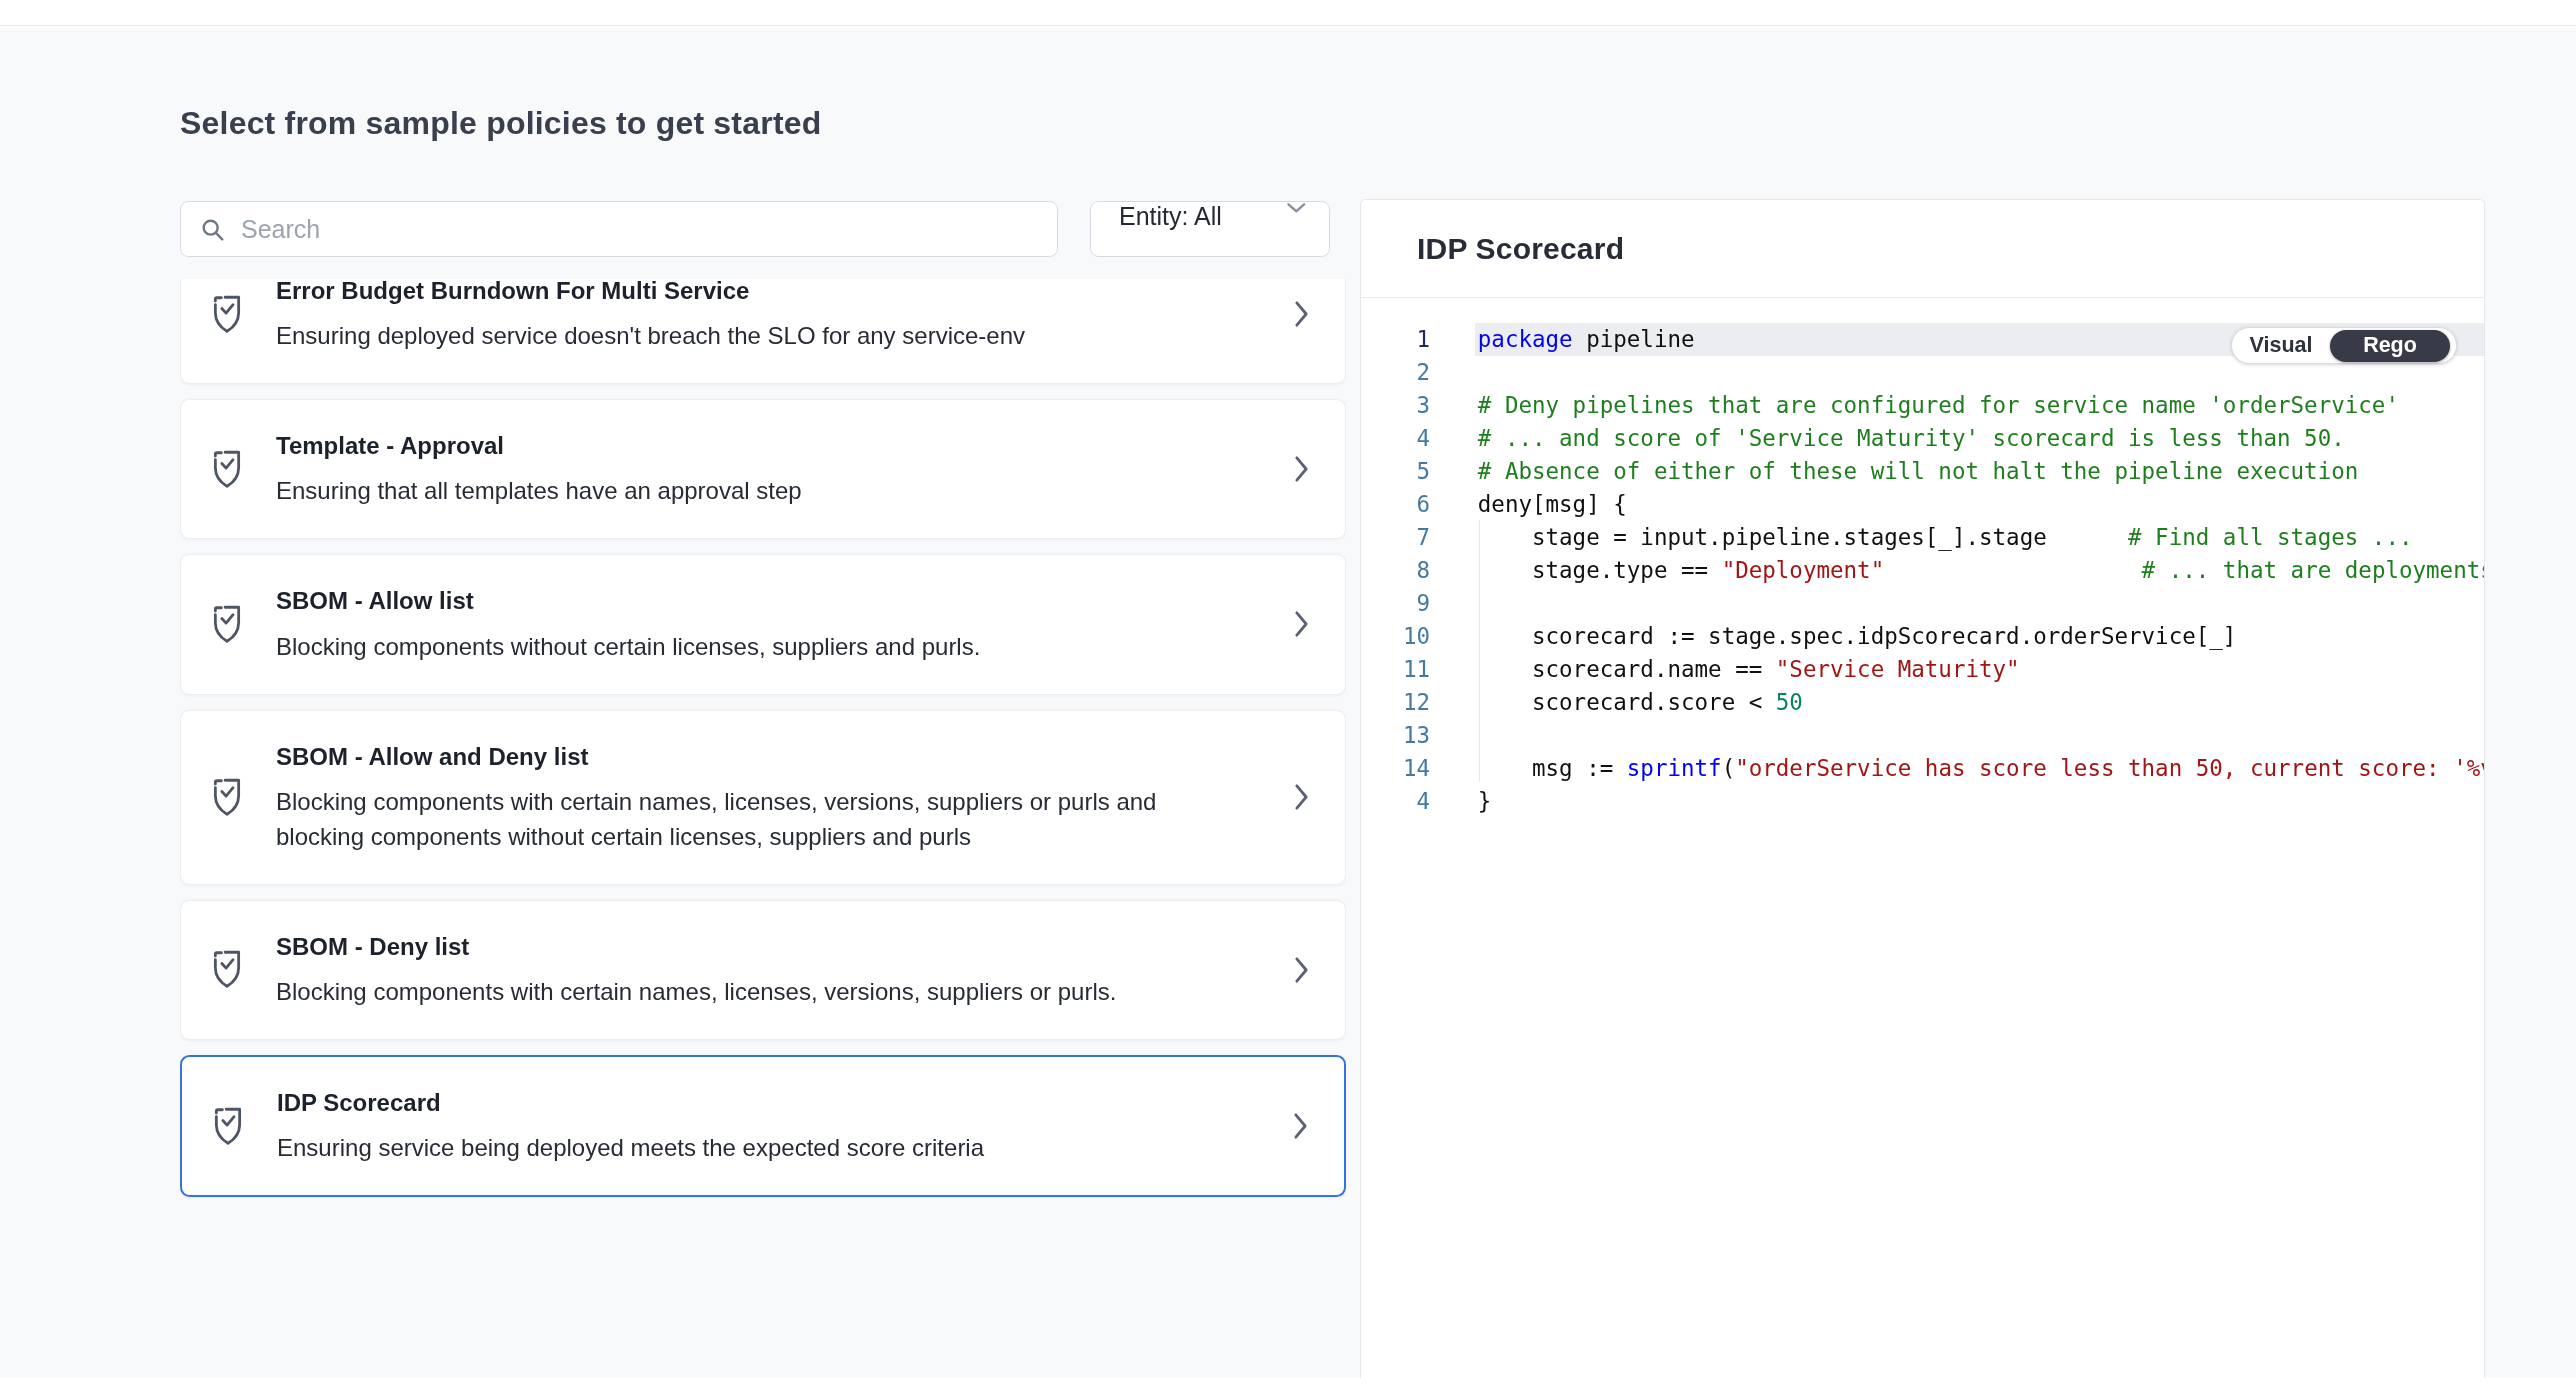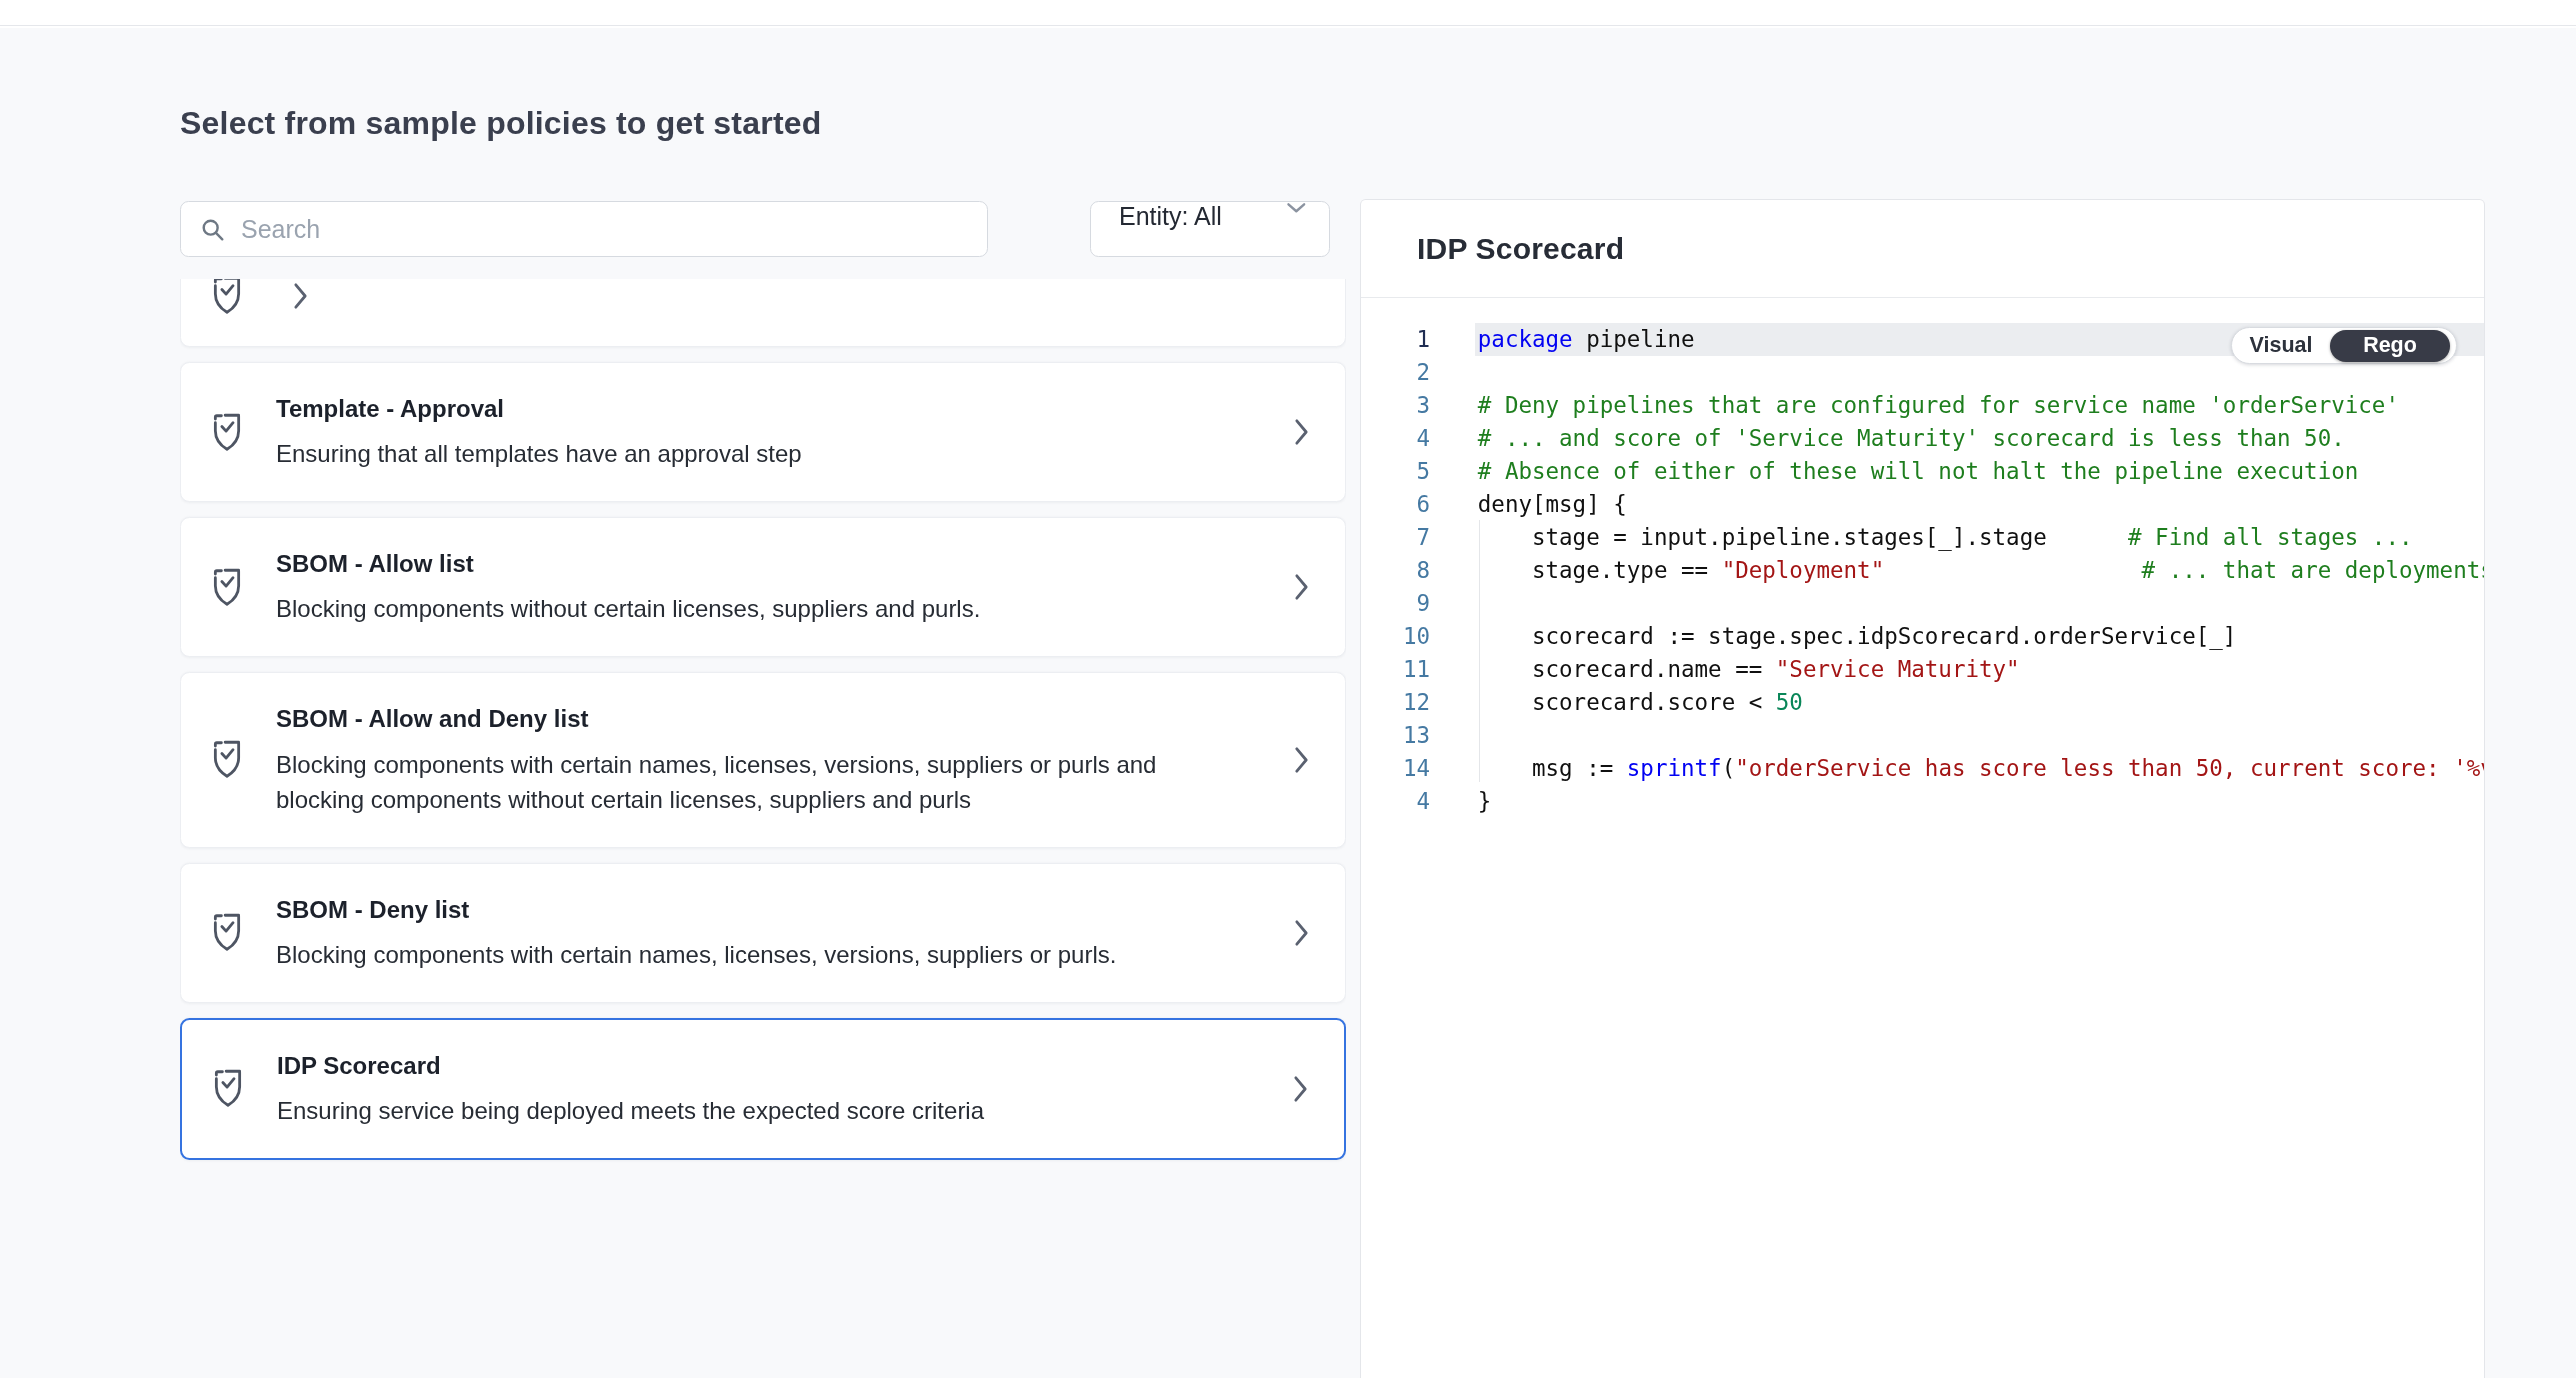--- a/index.html
+++ b/index.html
@@ -12,21 +12,21 @@
             background:#ffffff; border-bottom:1.9px solid #e5e7eb; }
 
   
   .canvas { position:absolute; top:28px; left:0; width:2576px; height:1351px; background:#f8f9fb; }
   .bottom-edge { position:absolute; left:0; bottom:0; width:2576px; height:6.6px; background:#ffffff; }
 
   .page-title { position:absolute; left:180px; top:82px; font-size:32px; line-height:43px;
                 font-weight:700; color:#3a3f4e; letter-spacing:0.2px;margin-top:20px; }
 
   
-  .search-box { position:absolute; left:180px; top:201px; width:808px; height:56px;
+  .search-box { position:absolute; left:180px; top:201px; width:878px; height:56px;
                 background:#ffffff; border:1.9px solid #d6dae0; border-radius:8.4px; }
   .search-box svg { position:absolute; left:19px; top:15px; }
   .search-box input { position:absolute; left:0; top:0; width:100%; height:100%;
                       border:none; outline:none; background:transparent;
                       padding-left:60px; padding-right:15px;
                       font-family:inherit; font-size:25px; color:#22262e; }
   .search-box input::placeholder { color:#9aa3af; }
 
   .entity-select { position:absolute; left:1090px; top:201px; width:240px; height:56px;
                    background:#ffffff; border:1.9px solid #d6dae0; border-radius:8.4px;
@@ -110,20 +110,24 @@
 
   <div class="policy-list">
       <div class="card clipped">
         <span class="shield">
           <svg width="32" height="41" viewBox="0 0 34 44" fill="none">
             <path d="M4.5 7.5 V5.5 Q4.5 4 6 4 H11" stroke="#4e5563" stroke-width="3" stroke-linecap="round"></path>
             <path d="M15 3.5 H29.5 V20 C29.5 29.5 23.5 36 17 40 C10.5 36 4.5 29.5 4.5 20 V11.5" stroke="#4e5563" stroke-width="3" stroke-linecap="round" stroke-linejoin="round"></path>
             <path d="M11.5 15.5 L16 20.5 L23.5 11.5" stroke="#4e5563" stroke-width="3" stroke-linecap="round" stroke-linejoin="round"></path>
           </svg>
         </span>
+        <div class="ctext">
+          <div class="ctitle">Error Budget Burndown For Multi Service</div>
+          <div class="cdesc">Ensuring deployed service doesn't breach the SLO for any service-env</div>
+        </div>
         <span class="chev">
           <svg width="15" height="28" viewBox="0 0 16 30" fill="none">
             <path d="M3 3 L13 15 L3 27" stroke="#5a6170" stroke-width="3" stroke-linecap="round" stroke-linejoin="round"></path>
           </svg>
         </span>
       </div>
       <div class="card">
         <span class="shield">
           <svg width="32" height="41" viewBox="0 0 34 44" fill="none">
             <path d="M4.5 7.5 V5.5 Q4.5 4 6 4 H11" stroke="#4e5563" stroke-width="3" stroke-linecap="round"></path>

